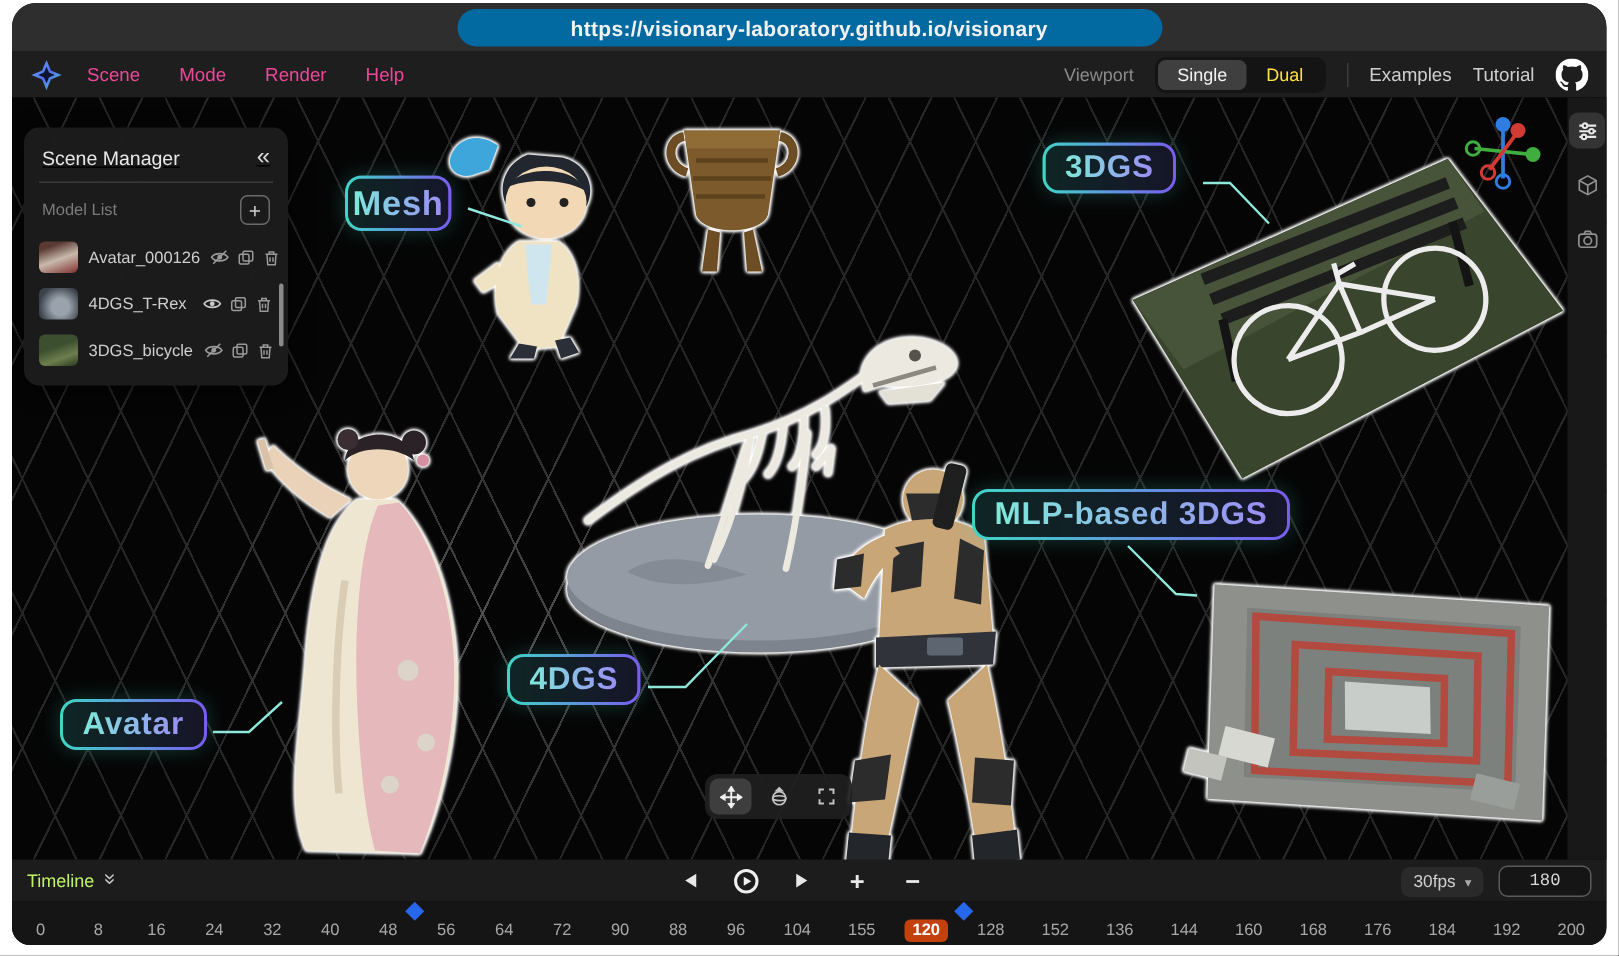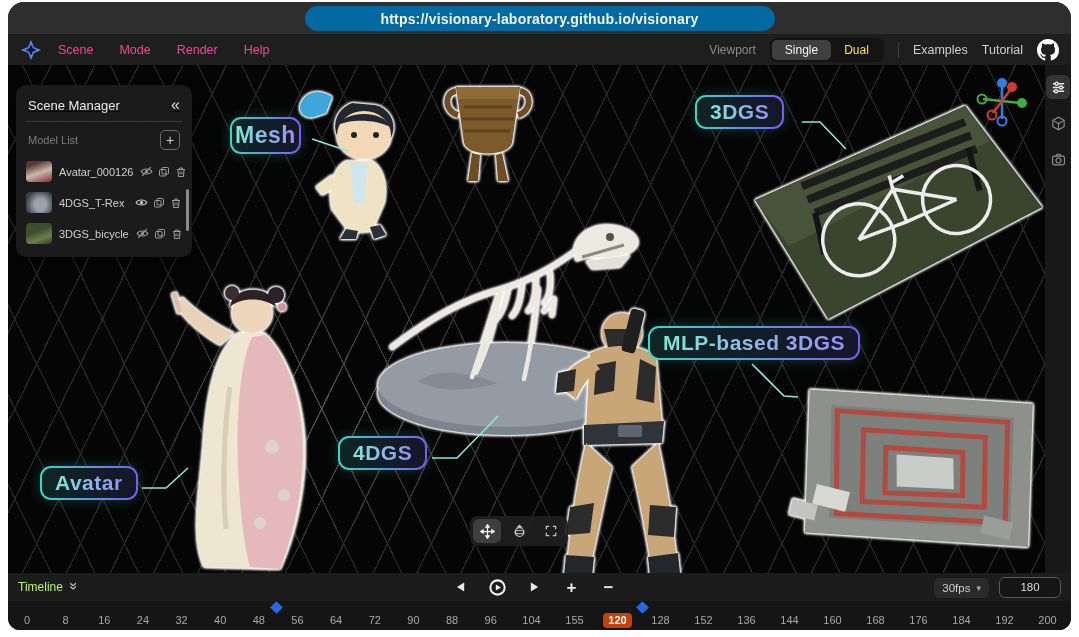--- a/index.html
+++ b/index.html
@@ -99,21 +99,21 @@
   .tl-chevs { color:#c9c9c9; font-size:14px; display:inline-block; transform:rotate(-90deg); letter-spacing:-2px; }
   .playback { position:absolute; left:50%; top:0; height:100%; transform:translateX(-53%);
     display:flex; align-items:center; gap:19px; }
   .pb-btn { display:flex; align-items:center; justify-content:center; width:18px; height:18px; }
   .pb-plus, .pb-minus { color:#e8e8e8; font-size:17px; font-weight:bold; line-height:1; }
   .tl-right { margin-left:auto; display:flex; align-items:flex-end; gap:10px; }
   .fps-select { background:#2a2a2a; border-radius:6px; color:#cfcfcf; font-size:11.5px;
     padding:4px 8px; display:flex; align-items:center; gap:6px; }
   .fps-caret { font-size:9px; color:#aaa; }
   .frames-input { width:62px; height:21px; background:#151515; border:1px solid #5a5a5a; border-radius:6px;
-    color:#d8d8d8; font-size:11.5px; text-align:center; font-family:Liberation Sans, sans-serif; }
+    color:#d8d8d8; font-size:11.5px; text-align:center; font-family:Liberation Mono, monospace; }
 
   
   .ruler { position:absolute; left:0; top:599px; width:100%; height:29px; background:#151515; }
   .ticks { position:absolute; left:12px; right:14px; bottom:4px; display:flex; justify-content:space-between; }
   .tick { color:#a8a8a8; font-size:11px; min-width:14px; text-align:center; }
   .tick.current { background:#c2410c; color:#fff; border-radius:4px; padding:1.5px 5px; margin:-1.5px -5px;font-weight:bold; }
   .kdiamond { position:absolute; top:2px; width:9px; height:9px; background:#2767ec; transform:rotate(45deg); }
 </style>
 </head>
 <body>

